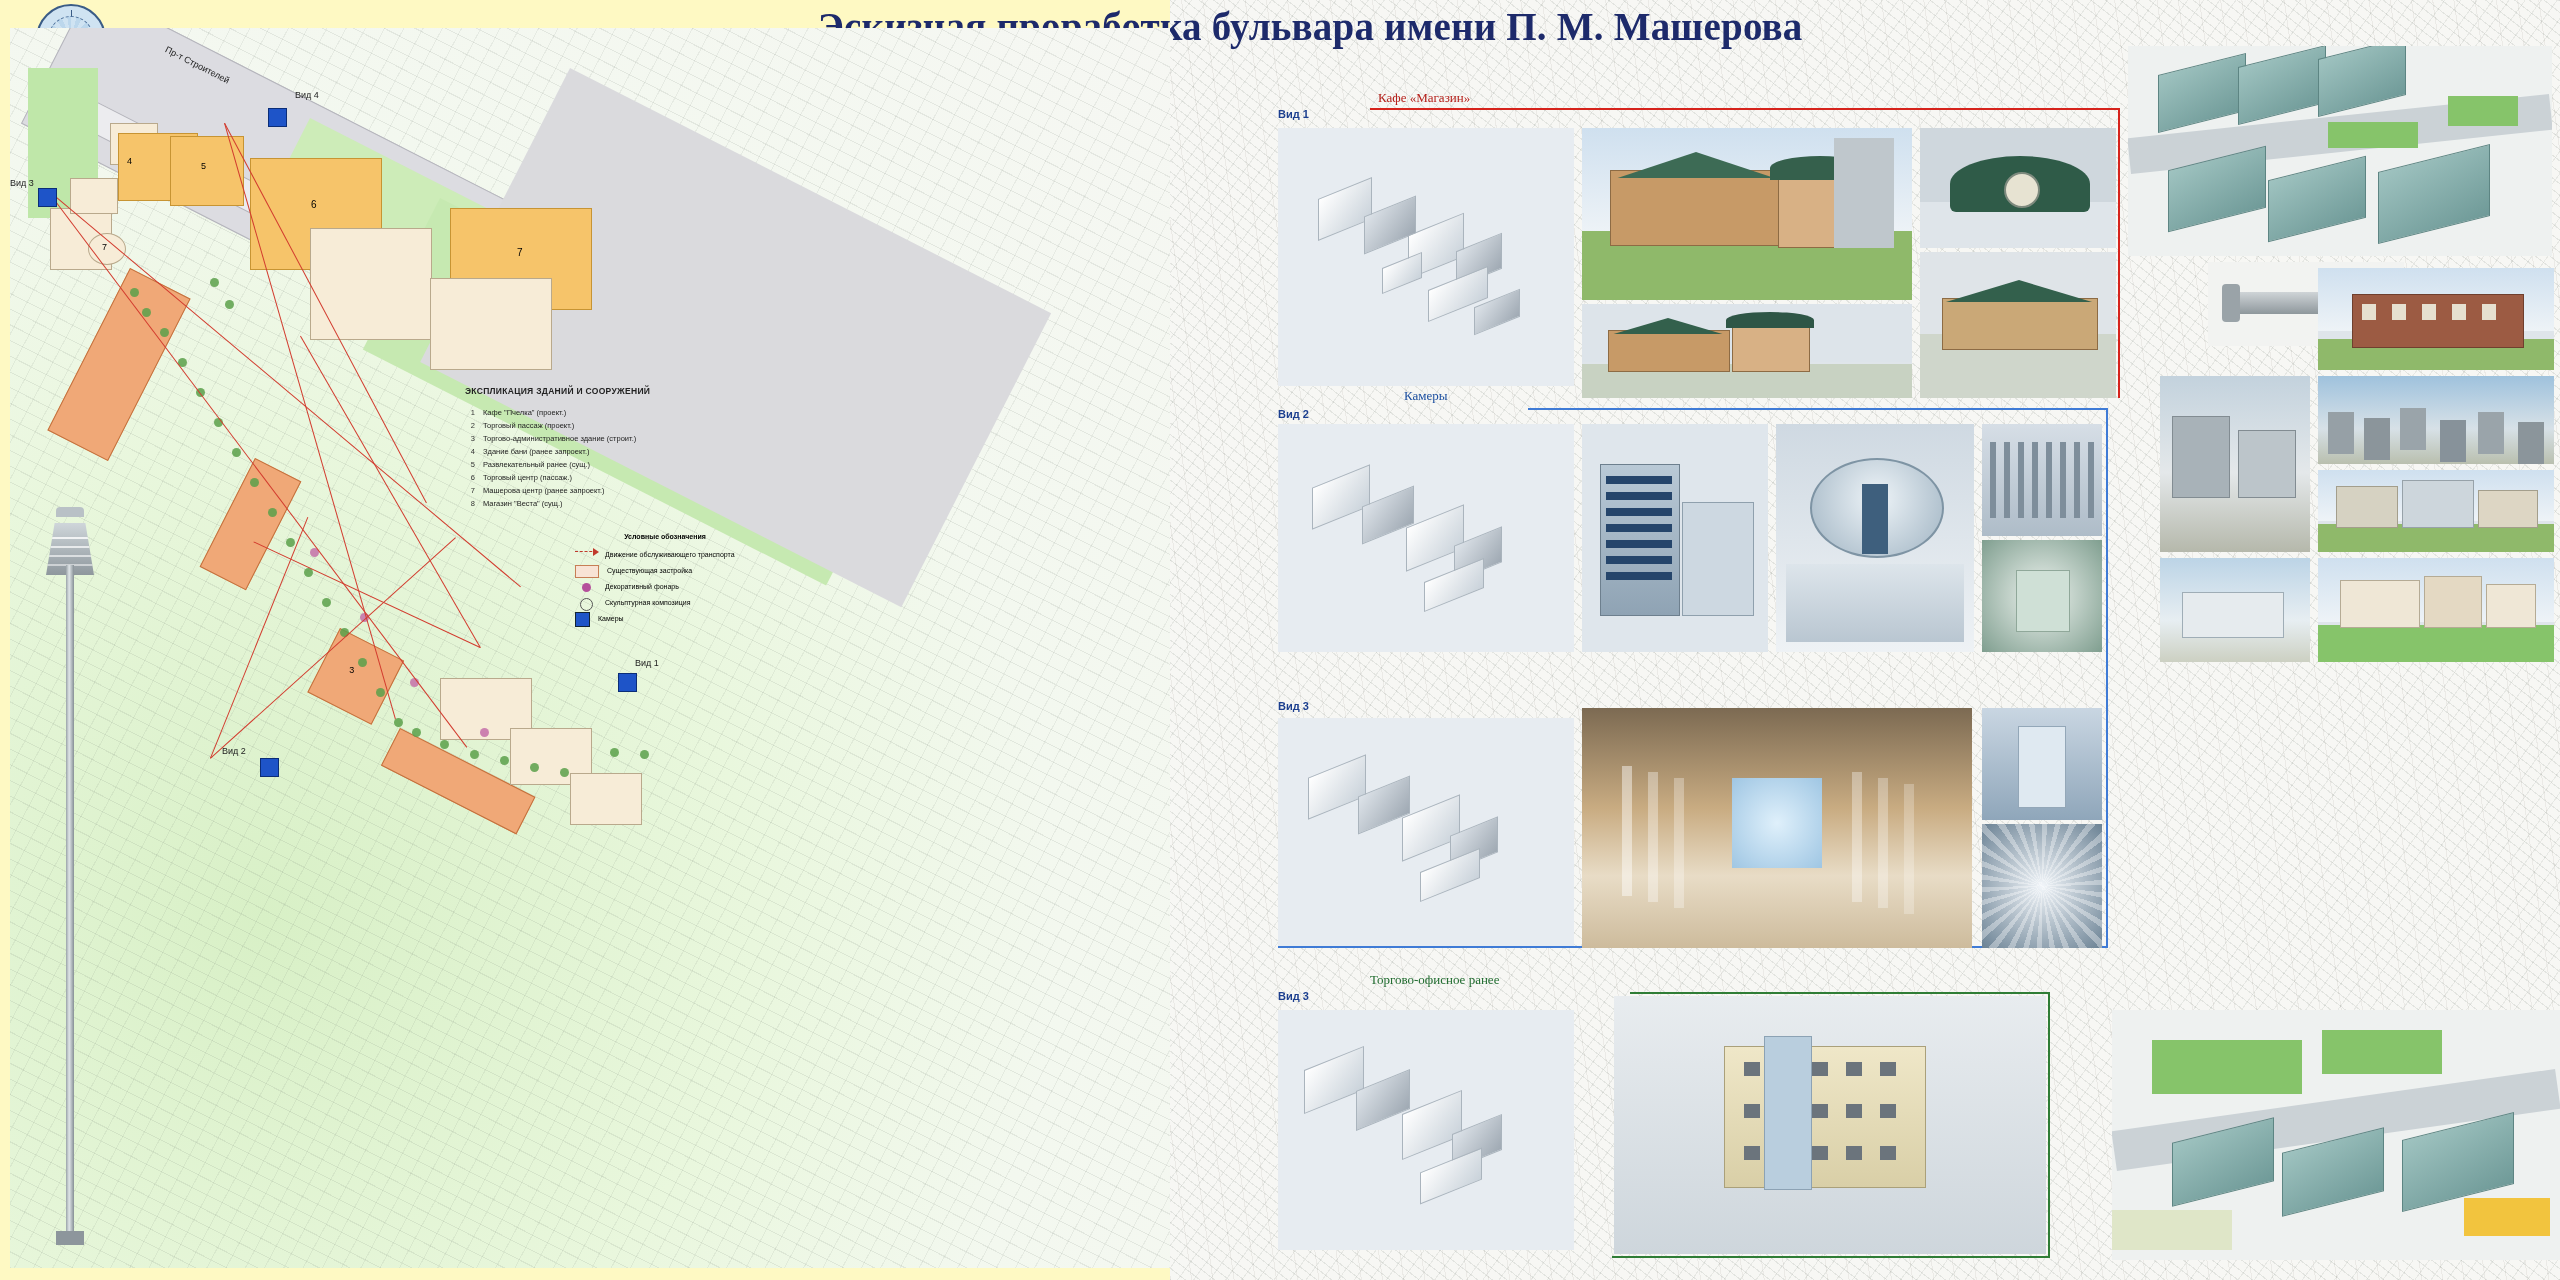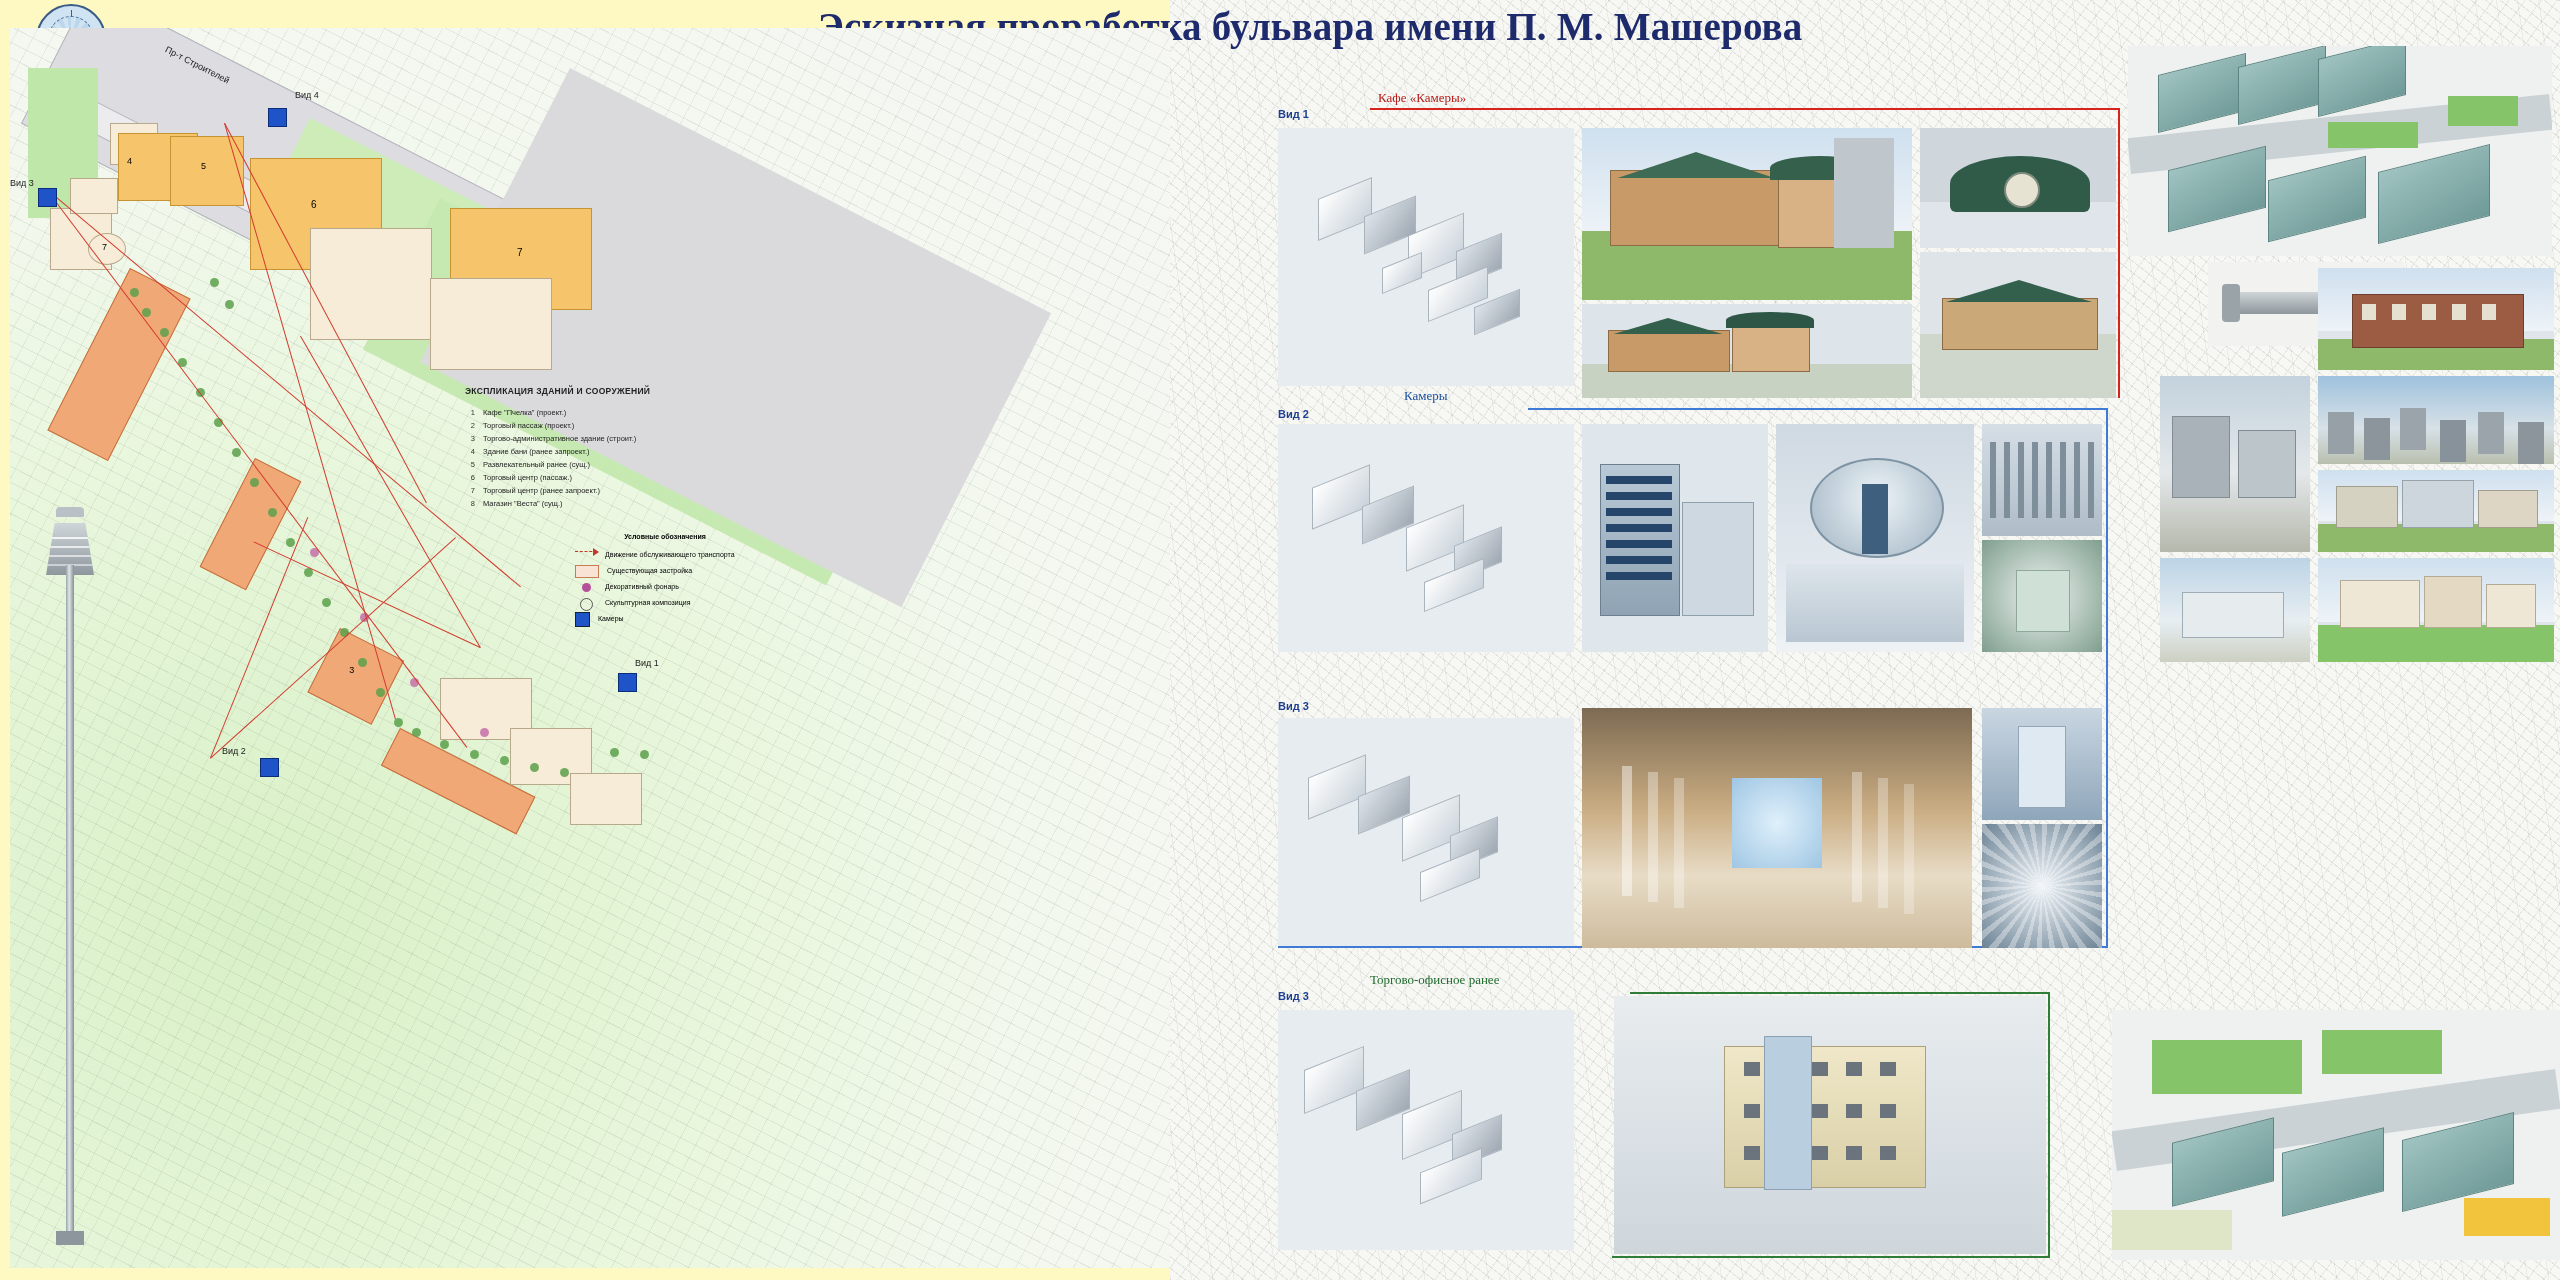--- a/index.html
+++ b/index.html
@@ -234,21 +234,21 @@
       <div class="row">
           <span class="n">5</span>
           <span>Развлекательный ранее (сущ.)</span>
         </div>
       <div class="row">
           <span class="n">6</span>
           <span>Торговый центр (пассаж.)</span>
         </div>
       <div class="row">
           <span class="n">7</span>
-          <span>Торговый центр (ранее запроект.)</span>
+          <span>Машерова центр (ранее запроект.)</span>
         </div>
       <div class="row">
           <span class="n">8</span>
           <span>Магазин "Веста" (сущ.)</span>
         </div>
     </div>
 
     <div class="uslov">
       <h5>Условные обозначения</h5>
       <div class="r">
@@ -275,21 +275,21 @@
   </div>
 
   <div class="lamp3d">
     <div class="cap"></div>
       <div class="head"></div>
       <div class="pole"></div>
       <div class="base"></div>
   </div>
 
   <div class="vlabel" style="left:1278px;top:108px;">Вид 1</div>
-  <div class="sect-title" style="left:1378px;top:90px;">Кафе «Камеры»</div>
+  <div class="sect-title" style="left:1378px;top:90px;">Кафе «Магазин»</div>
   <div class="frame-red" style="left:1370px;top:108px;width:750px;height:2px;border-width:2px 0 0 0;"></div>
   <div class="frame-red" style="left:2118px;top:108px;width:2px;height:290px;border-width:0 0 0 2px;"></div>
 
   <div class="axo" style="left:1278px;top:128px;width:296px;height:258px;">
     <div class="b" style="left:40px;top:60px;width:52px;height:40px;"></div>
     <div class="b d" style="left:86px;top:78px;width:50px;height:36px;"></div>
     <div class="b" style="left:130px;top:96px;width:54px;height:42px;"></div>
     <div class="b d" style="left:178px;top:114px;width:44px;height:34px;"></div>
     <div class="b" style="left:150px;top:150px;width:58px;height:30px;"></div>
     <div class="b d" style="left:196px;top:170px;width:44px;height:26px;"></div>

